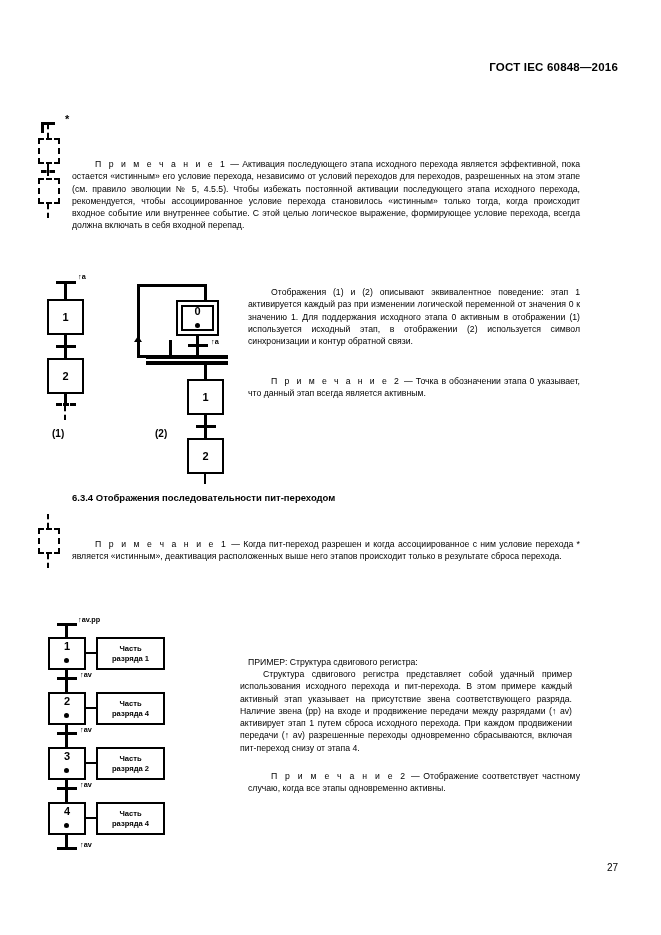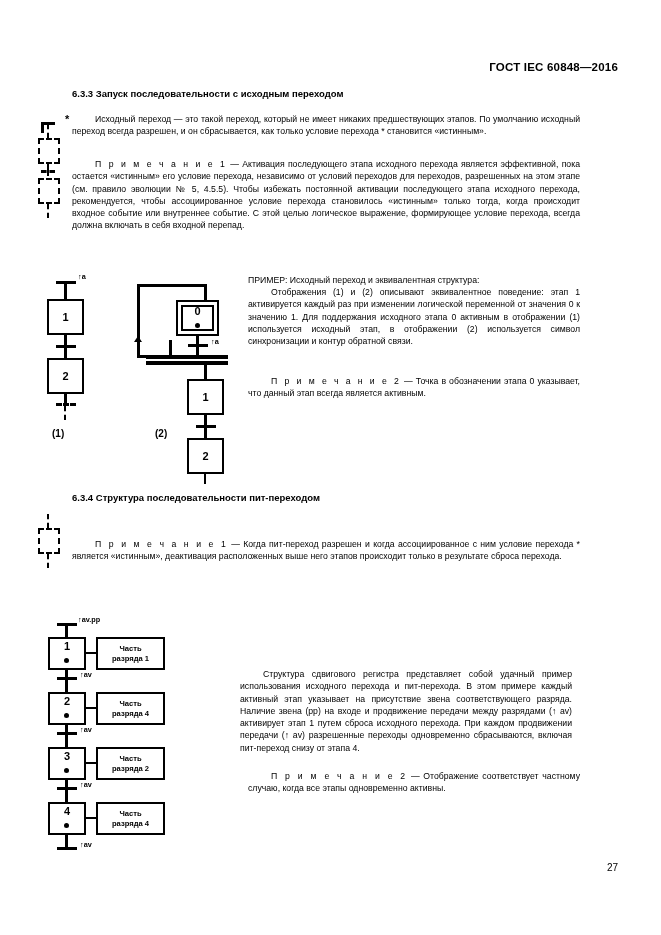--- a/index.html
+++ b/index.html
@@ -148,25 +148,21 @@
     line-height: 1;
   }
 </style>
 </head>
 <body>
 
 <div class="page">
 
   <div class="doc-header">ГОСТ IEC 60848—2016</div>
 
-  <div class="sec-head" style="left:72px; top:88px;">6.3.3 Запуск последовательности с исходным переходом</div>
-
-  <div class="para" style="left:72px; top:113px; width:508px;">
-    <span class="ind"></span><span>Исходный переход — это такой переход, который не имеет никаких предшествующих этапов. По умолчанию исходный переход всегда разрешен, и он сбрасывается, как только условие перехода * становится «истинным».</span>
-  </div>
+
 
   <div class="para" style="left:72px; top:158px; width:508px;">
     <span class="ind"></span><span class="note-lbl">П р и м е ч а н и е  1</span><span> — Активация последующего этапа исходного перехода является эффективной, пока остается «истинным» его условие перехода, независимо от условий переходов для переходов, разрешенных на этом этапе (см. правило эволюции № 5, 4.5.5). Чтобы избежать постоянной активации последующего этапа исходного перехода, рекомендуется, чтобы ассоциированное условие перехода становилось «истинным» только тогда, когда происходит входное событие или внутреннее событие. С этой целью логическое выражение, формирующее условие перехода, всегда должна включать в себя входной перепад.</span>
   </div>
 
   <div>
 
     <div class="asterisk" style="left:65px; top:114px;">*</div>
 
     <div class="abs hline" style="left:41px; top:122px; width:14px; height:3px;"></div>
@@ -235,31 +231,28 @@
       <div class="abs vline" style="left:204px; top:415px; width:3px; height:23px;"></div>
       <div class="abs trans" style="left:196px; top:425px; width:20px;"></div>
 
       <div class="abs step" style="left:187px; top:438px; width:37px; height:36px;">2</div>
       <div class="abs vline-d" style="left:204px; top:474px; height:10px;"></div>
 
       <div class="fig-lbl" style="left:155px; top:428px;">(2)</div>
     </div>
   </div>
 
-  <div class="para" style="left:248px; top:274px; width:332px;">
-    <span>ПРИМЕР: Исходный переход и эквивалентная структура:</span>
-  </div>
   <div class="para" style="left:248px; top:286px; width:332px;">
     <span class="ind"></span><span>Отображения (1) и (2) описывают эквивалентное поведение: этап 1 активируется каждый раз при изменении логической переменной от значения 0 к значению 1. Для поддержания исходного этапа 0 активным в отображении (1) используется исходный этап, в отображении (2) используется символ синхронизации и контур обратной связи.</span>
   </div>
   <div class="para" style="left:248px; top:375px; width:332px;">
     <span class="ind"></span><span class="note-lbl">П р и м е ч а н и е  2</span><span> — Точка в обозначении этапа 0 указывает, что данный этап всегда является активным.</span>
   </div>
 
-  <div class="sec-head" style="left:72px; top:492px;">6.3.4 Структура последовательности пит-переходом</div>
+  <div class="sec-head" style="left:72px; top:492px;">6.3.4 Отображения последовательности пит-переходом</div>
 
 
   <div class="para" style="left:72px; top:538px; width:508px;">
     <span class="ind"></span><span class="note-lbl">П р и м е ч а н и е  1</span><span> — Когда пит-переход разрешен и когда ассоциированное с ним условие перехода * является «истинным», деактивация расположенных выше него этапов происходит только в результате сброса перехода.</span>
   </div>
 
   <div>
     <div class="abs vline-d" style="left:47px; top:514px; height:14px;"></div>
     <div class="abs step-d" style="left:38px; top:528px; width:22px; height:26px;"></div>
     <div class="abs vline-d" style="left:47px; top:554px; height:14px;"></div>
@@ -313,20 +306,23 @@
     <div class="action" style="left:96px; top:802px; width:69px; height:33px; flex-direction:column;">
       <span>Часть</span>
       <span>разряда 4</span>
     </div>
 
     <div class="abs vline" style="left:65px; top:835px; width:3px; height:15px;"></div>
     <div class="abs hline" style="left:57px; top:847px; width:20px; height:3px;"></div>
     <div class="cond" style="left:80px; top:841px;">↑av</div>
   </div>
 
+  <div class="para" style="left:248px; top:656px; width:332px;">
+    <span>ПРИМЕР: Структура сдвигового регистра:</span>
+  </div>
   <div class="para" style="left:240px; top:668px; width:332px;">
     <span class="ind"></span><span>Структура сдвигового регистра представляет собой удачный пример использования исходного перехода и пит-перехода. В этом примере каждый активный этап указывает на присутствие звена соответствующего разряда. Наличие звена (pp) на входе и продвижение передачи между разрядами (↑ av) активирует этап 1 путем сброса исходного перехода. При каждом продвижении передачи (↑ av) разрешенные переходы одновременно сбрасываются, включая пит-переход снизу от этапа 4.</span>
   </div>
   <div class="para" style="left:248px; top:770px; width:332px;">
     <span class="ind"></span><span class="note-lbl">П р и м е ч а н и е  2</span><span> — Отображение соответствует частному случаю, когда все этапы одновременно активны.</span>
   </div>
 
   <div class="page-num">27</div>
 
 </div>

